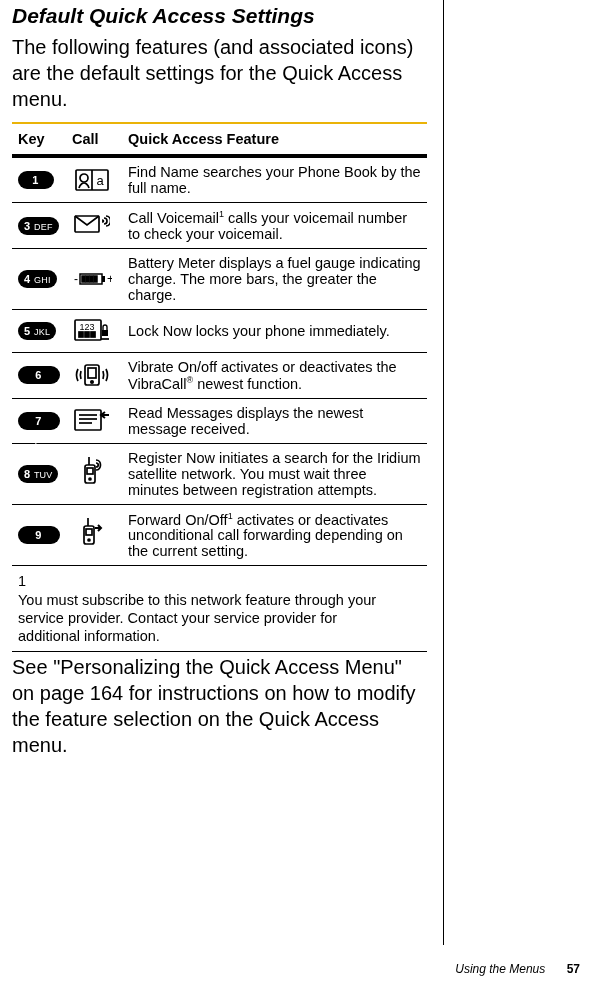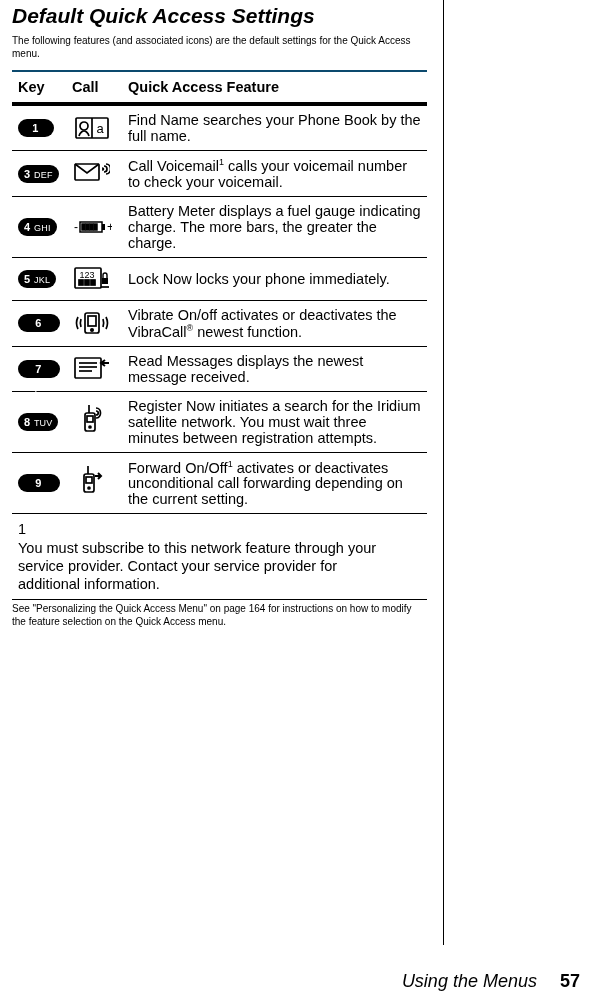--- a/index.html
+++ b/index.html
@@ -25,42 +25,42 @@
     padding-bottom: 4px;
     min-height: 945px;
   }
   h2.section-title {
     font-style: italic;
     font-weight: bold;
     font-size: 21px;
     margin: 0 0 6px 0;
   }
   p.body {
-    font-size: 10px;
+    font-size: 20px;
     margin: 0 0 10px 0;
     line-height: 1.3;
   }
   p.body.ref {
     margin-bottom: 0;
   }
   table.qa {
     border-collapse: collapse;
     width: 100%;
     margin-bottom: 2px;
   }
   table.qa th, table.qa td {
     border-top: 1px solid #000;
     padding: 6px 6px;
     font-size: 14.5px;
     text-align: left;
     vertical-align: middle;
   }
   table.qa thead th {
     font-weight: bold;
-    border-top: 2px solid #0c4a6e;
+    border-top: 2px solid #eab308;
     border-bottom: 4px solid #000;
     padding: 7px 6px;
   }
   table.qa tbody tr:last-child td {
     border-bottom: 1px solid #000;
   }
   .col-key { width: 54px; text-align: center; }
   .col-icon { width: 56px; text-align: center; }
   .col-feat { }
   .keycap {
@@ -102,23 +102,23 @@
   .footnote-row .fn-text {
     display: inline-block;
     width: calc(100% - 18px);
     vertical-align: top;
   }
   h2.section-title.second {
     margin-top: 18px;
   }
   .footer {
     position: absolute;
-    bottom: 10px;
+    bottom: 26px;
     right: 18px;
-    font-size: 18px;
+    font-size: 12px;
     font-style: italic;
   }
   .footer .pg {
     font-style: normal;
     font-weight: bold;
     margin-left: 18px;
   }
 </style>
 </head>
 <body>

